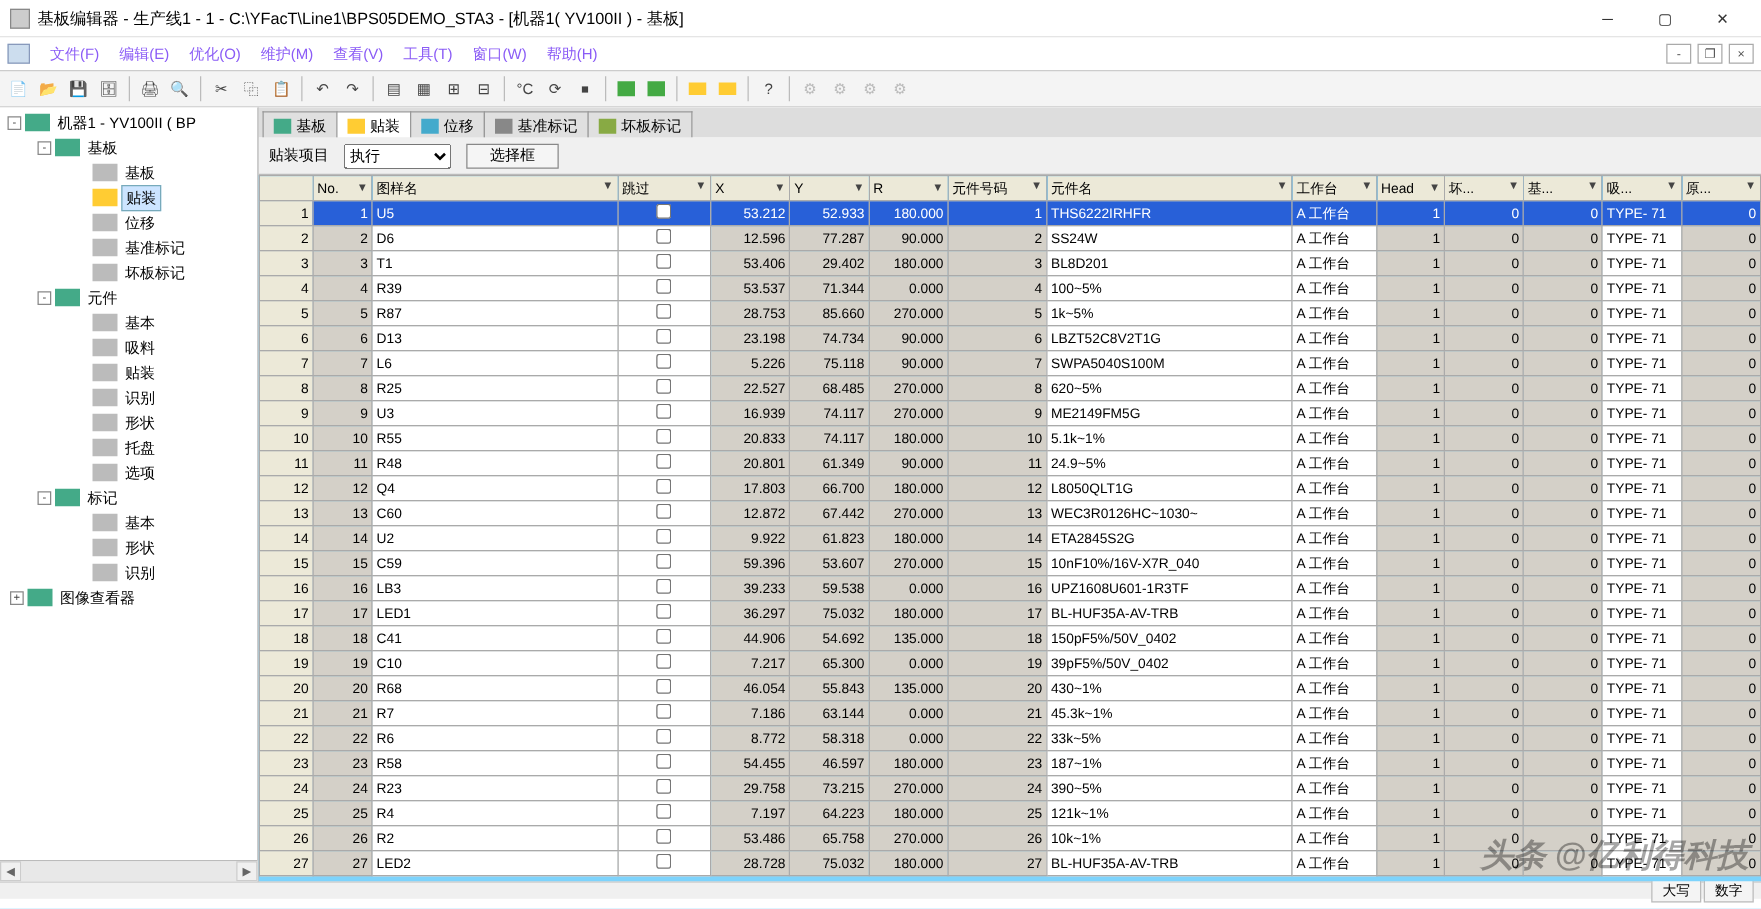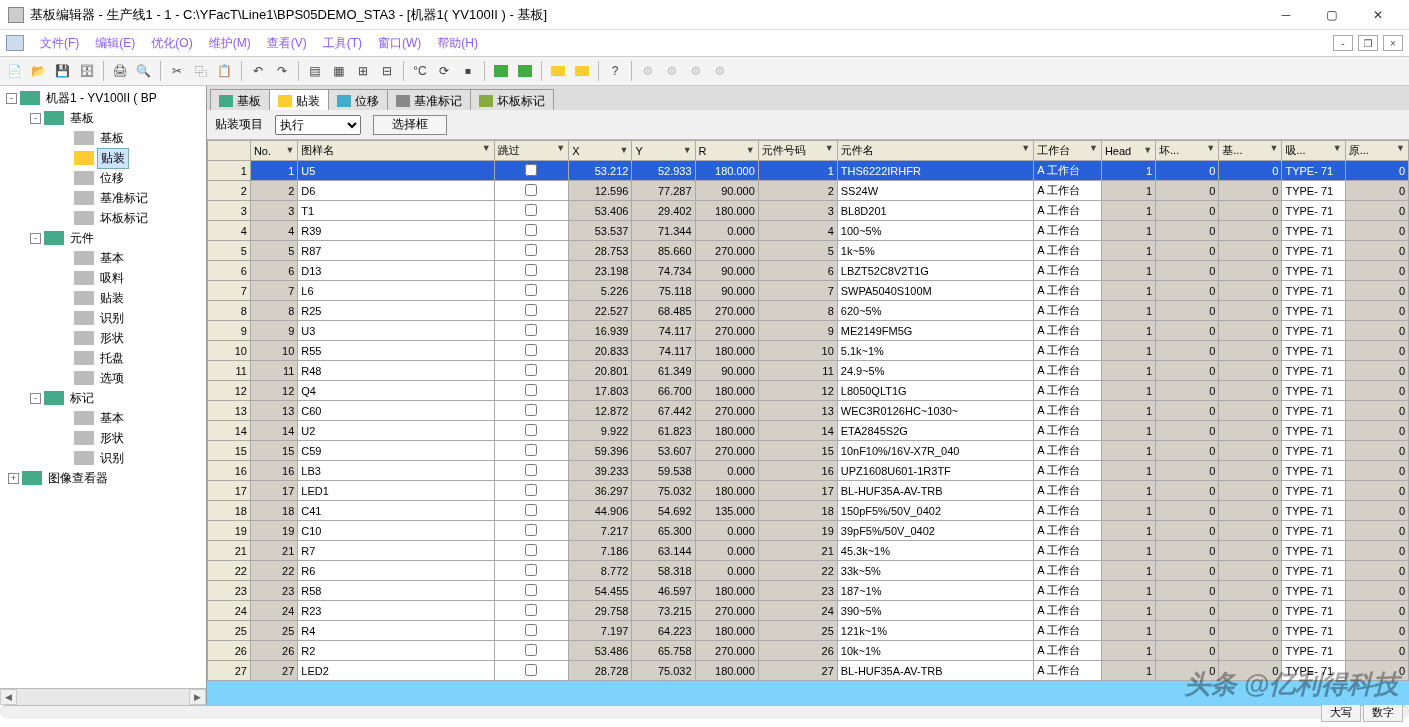--- a/index.html
+++ b/index.html
@@ -45,21 +45,21 @@
 .grid th .dd { float:right; font-size:9px; color:#444; }
 .grid .rowhdr { background:#ece9d8; text-align:right; width:38px; font-size:11px; }
 .grid .num { text-align:right; }
 .grid .chk { text-align:center; }
 .grid .chk input { width:12px; height:12px; }
 .grid tbody tr { background:#d4d0c8; }
 .grid tbody tr.selrow td { background:#2860d8; color:#fff; }
 .grid tbody tr.selrow .rowhdr { background:#ece9d8; color:#000; }
 .grid .white { background:#fff; }
 .grid tbody tr.selrow .white { background:#2860d8; }
-.statusbar { height:14px; background:#f0f0f0; border-top:1px solid #bbb; display:flex; align-items:center; justify-content:flex-end; padding:0 6px; gap:2px;border-radius:10px; }
+.statusbar { height:14px; background:#f0f0f0; border-top:1px solid #bbb; display:flex; align-items:center; justify-content:flex-end; padding:0 6px; gap:2px; }
 .statusbar .cell { border:1px solid #bbb; padding:1px 8px; background:#f4f4f4; font-size:11px; }
 .watermark { position:absolute; right:10px; bottom:25px; font-size:26px; font-weight:bold; color:rgba(0,0,0,0.35); font-style:italic; pointer-events:none; }
 .ico-green { background:#4a8; }
 .ico-yellow { background:#fc3; }
 .ico-gray { background:#bbb; }
 </style>
 </head>
 <body>
 
 <div class="titlebar">
@@ -616,20 +616,37 @@
               <td class="num">19</td>
               <td class="white">39pF5%/50V_0402</td>
               <td class="white">A 工作台</td>
               <td class="num">1</td>
               <td class="num">0</td>
               <td class="num">0</td>
               <td class="white">TYPE- 71</td>
               <td class="num">0</td>
             </tr>
             <tr>
+              <td class="rowhdr">20</td>
+              <td class="num">20</td>
+              <td class="white">R68</td>
+              <td class="chk white"><input type="checkbox" style=""></td>
+              <td class="num">46.054</td>
+              <td class="num">55.843</td>
+              <td class="num">135.000</td>
+              <td class="num">20</td>
+              <td class="white">430~1%</td>
+              <td class="white">A 工作台</td>
+              <td class="num">1</td>
+              <td class="num">0</td>
+              <td class="num">0</td>
+              <td class="white">TYPE- 71</td>
+              <td class="num">0</td>
+            </tr>
+            <tr>
               <td class="rowhdr">21</td>
               <td class="num">21</td>
               <td class="white">R7</td>
               <td class="chk white"><input type="checkbox" style=""></td>
               <td class="num">7.186</td>
               <td class="num">63.144</td>
               <td class="num">0.000</td>
               <td class="num">21</td>
               <td class="white">45.3k~1%</td>
               <td class="white">A 工作台</td>

